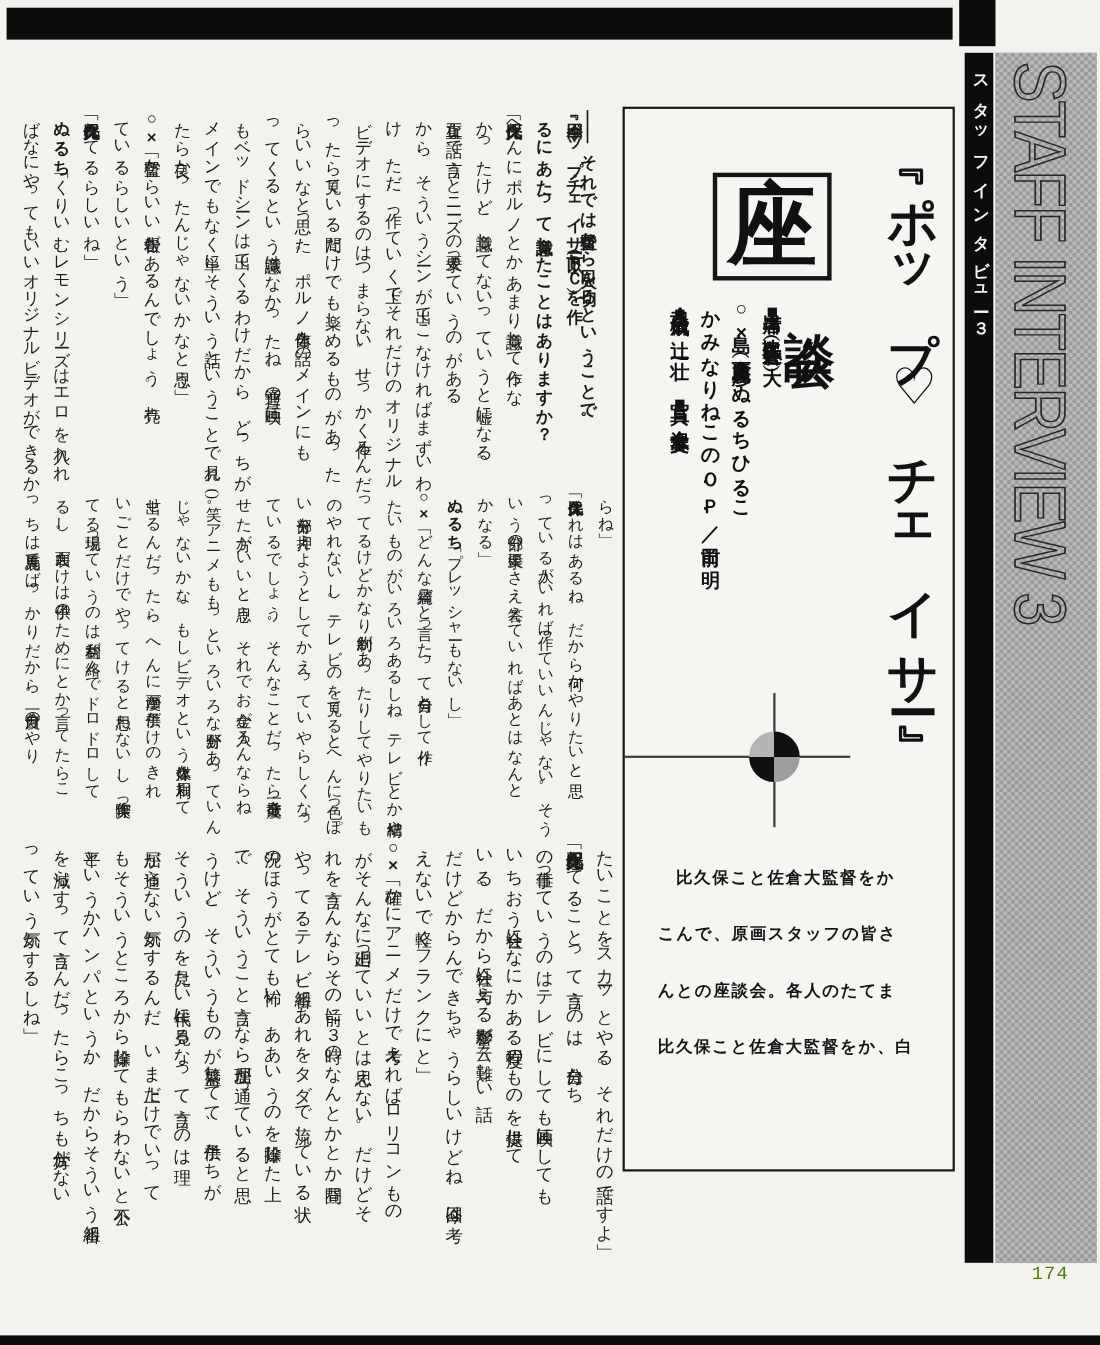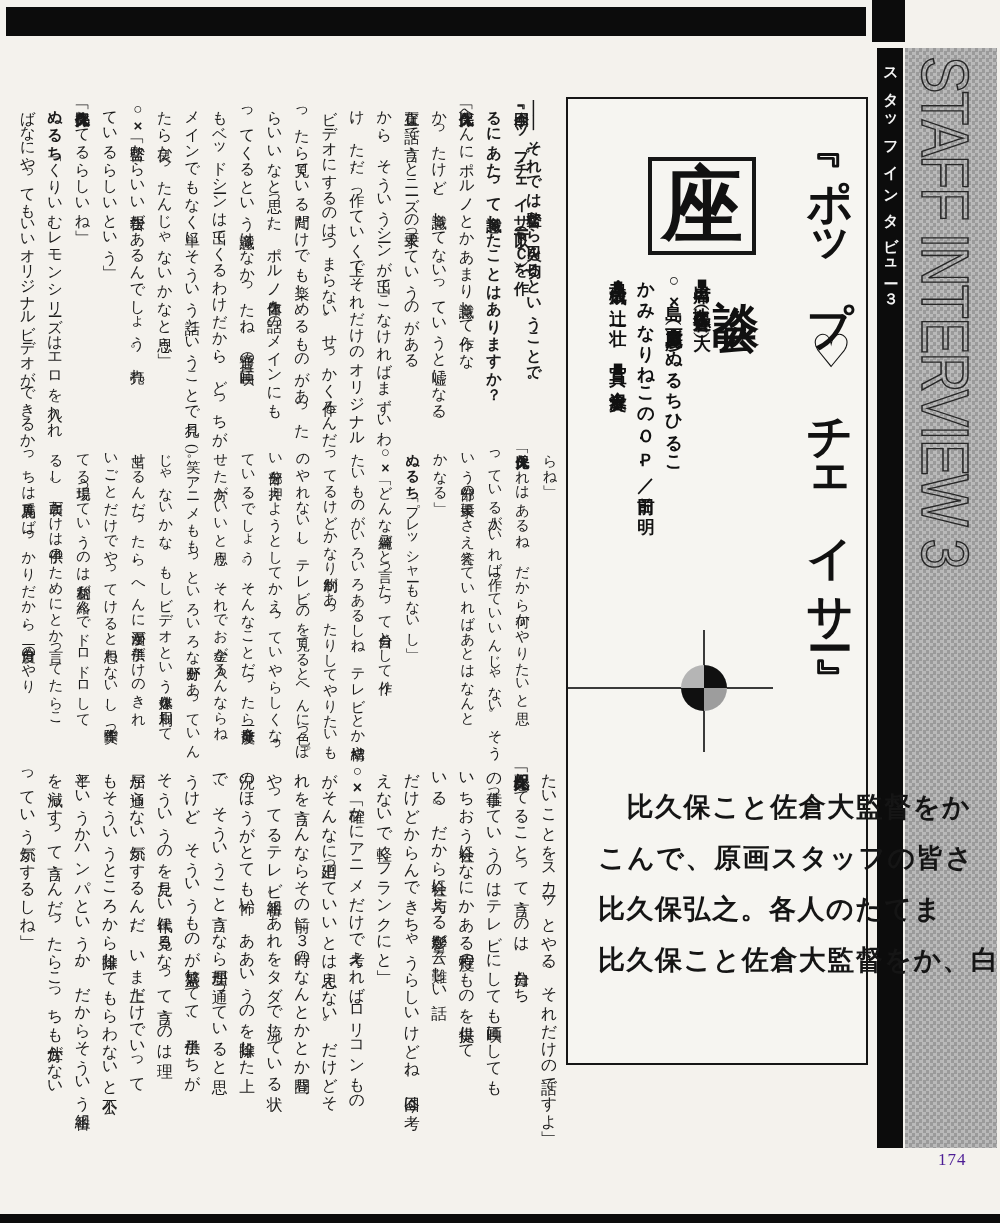--- a/index.html
+++ b/index.html
@@ -73,21 +73,21 @@
   .reg-hline{left:0;top:588px;width:205px;height:2px;background:#3a3a3a;}
   .reg-vline{left:135px;top:531px;width:2px;height:122px;background:#3a3a3a;}
   .reg-circle{
     left:113px;top:566px;width:46px;height:46px;border-radius:50%;
     background:conic-gradient(#101010 0 25%, #9d9d9d 25% 50%, #101010 50% 75%, #b5b5b5 75% 100%);
   }
   .intro{position:absolute;left:30px;top:690px;width:258px;}
   .intro-line{
     height:51px;
     font-family:"Liberation Sans","DejaVu Sans",sans-serif;
-    font-size:27px;font-weight:bold;letter-spacing:1.5px;
+    font-size:15px;font-weight:bold;letter-spacing:1.5px;
     white-space:nowrap;color:#151515;
   }
   
   .band{
     position:absolute;left:8px;width:549px;
     writing-mode:vertical-rl;text-orientation:mixed;
   }
   .band-1{top:100px;height:338px;font-size:15.2px;}
   .band-2{top:444px;height:307px;font-size:14.2px;}
   .band-3{top:762px;height:371px;font-size:15.8px;}
@@ -95,22 +95,22 @@
     width:27.45px;height:100%;box-sizing:border-box;
     display:flex;flex-direction:row;justify-content:flex-start;
     line-height:1.05;
   }
   .col span{flex:0 1 auto;min-width:0;min-height:0;}
   .col.q{font-family:"Liberation Sans","DejaVu Sans",sans-serif;font-weight:bold;}
   .col .spk{font-family:"Liberation Sans","DejaVu Sans",sans-serif;font-weight:bold;}
   .col.indent{padding-block-start:15px;}
   
   .page-num{
-    left:938px;top:1150px;font-size:17px;letter-spacing:1px;color:#4c1d95;
-    font-family:Liberation Serif, serif;
+    left:938px;top:1150px;font-size:17px;letter-spacing:1px;color:#4d7c0f;
+    font-family:Liberation Mono, monospace;
   }
 </style>
 </head>
 <body>
 
 <div class="abs top-bar"></div>
 <div class="abs bottom-bar"></div>
 
 <div class="abs side-top-block"></div>
 <div class="abs side-strip">
@@ -1488,18 +1488,18 @@
       <div class="attendee-col">○島×彦（西島克彦）／ぬるちひるこ</div>
       <div class="attendee-col">かみなりねこのＯ.Ｐ.／前田　明</div>
       <div class="attendee-col">司会・構成■辻　壮一　　写真■金沢文春</div>
     </div>
   <div class="abs reg-hline"></div>
   <div class="abs reg-vline"></div>
   <div class="abs reg-circle"></div>
   <div class="intro">
       <div class="intro-line">　比久保こと佐倉大監督をか</div>
       <div class="intro-line">こんで、原画スタッフの皆さ</div>
-      <div class="intro-line">比久保弘之。各人のたてま</div>
+      <div class="intro-line">んとの座談会。各人のたてま</div>
       <div class="intro-line">比久保こと佐倉大監督をか、白</div>
     </div>
 </div>
 
 <div class="abs page-num">174</div>
 
 </body></html>

